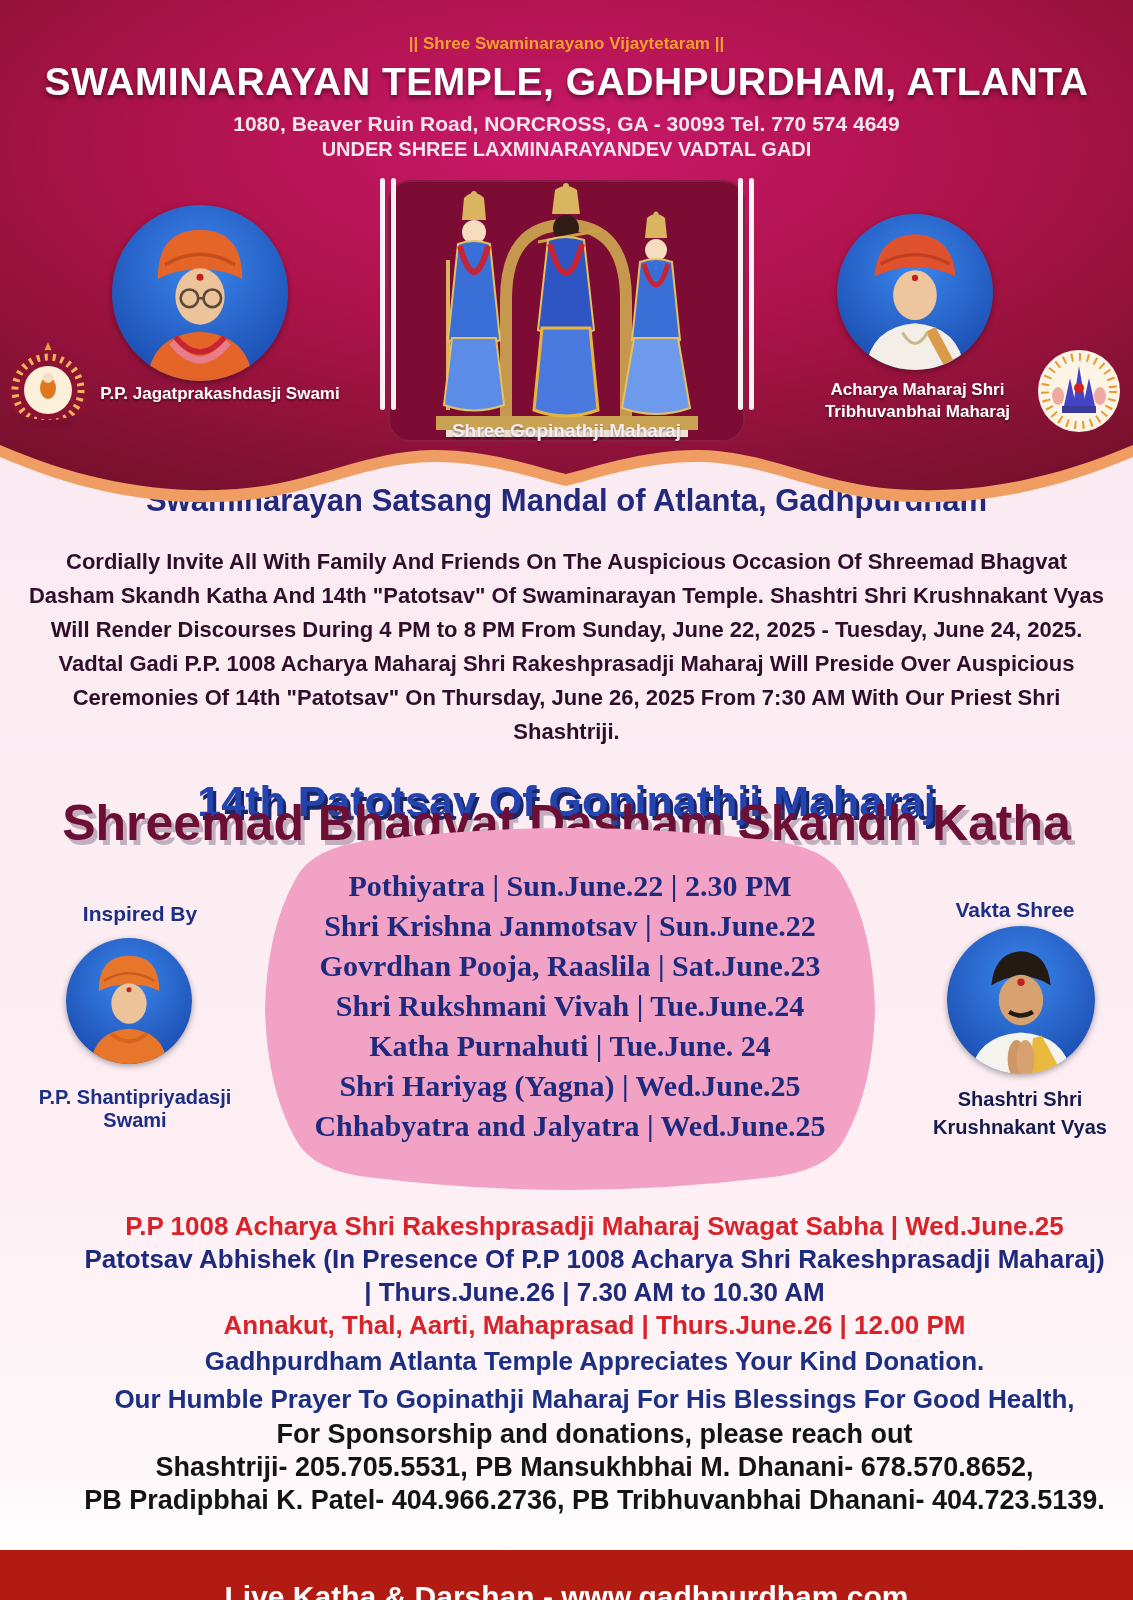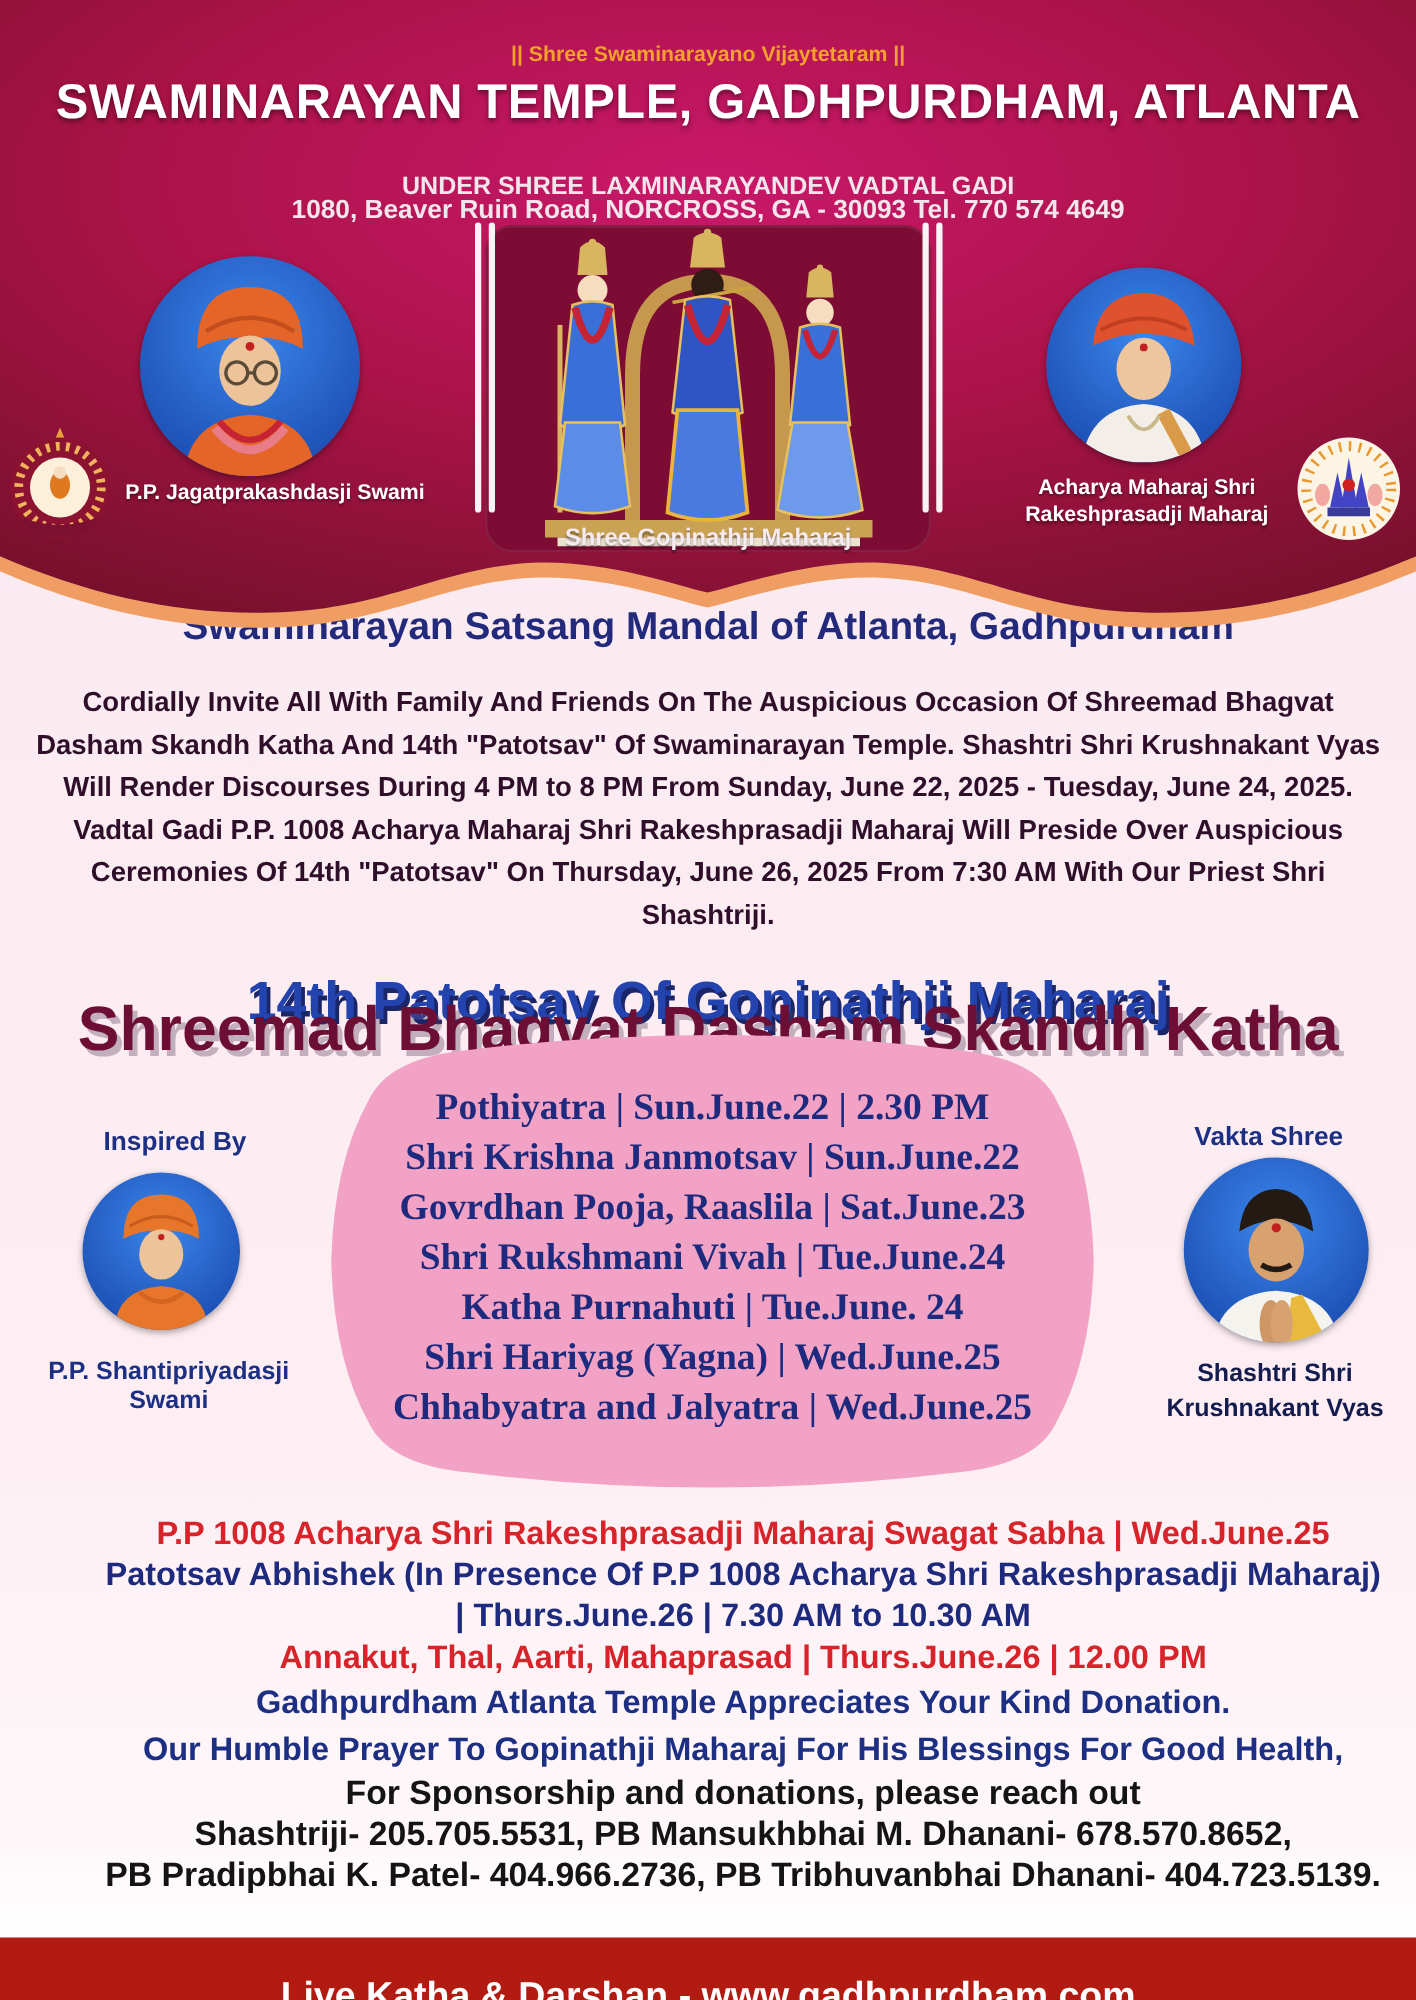--- a/index.html
+++ b/index.html
@@ -6,21 +6,21 @@
   .poster{
     position:relative;width:1133px;height:1600px;overflow:hidden;
     font-family:"Liberation Sans",sans-serif;
     background:linear-gradient(180deg,#f1ecef 0%,#f9ebf1 28%,#fdeef3 70%,#fef7f9 92%,#ffffff 97%);
   }
   .abs{position:absolute;}
   .ctr{text-align:center;}
   
   .tagline{left:0;top:34px;width:100%;font-size:17px;font-weight:bold;color:#f2a12c;}
   .main-title{left:0;top:60px;width:100%;font-size:39px;font-weight:800;color:#ffffff;letter-spacing:.5px;text-shadow:0 3px 4px rgba(40,0,20,.55);}
-  .address{left:0;top:112px;width:100%;font-size:21px;font-weight:bold;color:#f2e6ec;margin-top:44px;}
+  .address{left:0;top:112px;width:100%;font-size:21px;font-weight:bold;color:#f2e6ec;}
   .subtitle{left:0;top:138px;width:100%;font-size:20px;font-weight:bold;color:#f2e6ec;}
   
   .deity-panel{left:388px;top:180px;width:357px;height:262px;background:#7c0c33;border-radius:22px;box-shadow:0 0 0 2px rgba(255,255,255,.08) inset;}
   .deity-caption{left:388px;top:420px;width:357px;font-size:19px;font-weight:bold;color:#f7ebf1;text-shadow:0 2px 2px rgba(0,0,0,.4);z-index:5;}
   .bar{position:absolute;width:5px;height:232px;top:178px;background:#ffffff;border-radius:3px;opacity:.95;}
   
   .portrait{border-radius:50%;overflow:hidden;background:radial-gradient(circle at 50% 35%,#3b86ec,#1d50b4 78%);box-shadow:0 2px 6px rgba(0,0,0,.35);}
   .portrait svg{display:block;width:100%;height:100%;}
   .photo-cap{font-weight:bold;color:#ffffff;font-size:17px;text-shadow:0 2px 2px rgba(0,0,0,.4);}
   
@@ -125,21 +125,21 @@
       <path d="M24,40 Q26,14 50,13 Q74,14 76,40 Q50,28 24,40 Z" fill="#e0512e"></path>
       <path d="M28,32 Q50,20 72,32" stroke="#bf3f20" stroke-width="2" fill="none"></path>
       <ellipse cx="50" cy="52" rx="14" ry="16" fill="#eec69e"></ellipse>
       <circle cx="50" cy="41" r="2" fill="#c22020"></circle>
       <path d="M18,100 Q22,72 50,70 Q78,72 82,100 Z" fill="#f3efe8"></path>
       <path d="M60,74 L74,100" stroke="#d99a4a" stroke-width="7"></path>
       <path d="M42,76 Q50,90 58,76" stroke="#c9b98a" stroke-width="2" fill="none"></path>
     </svg>
   </div>
   <div class="abs ctr photo-cap" style="left:800px;top:380px;width:235px;z-index:3">Acharya Maharaj Shri</div>
-  <div class="abs ctr photo-cap" style="left:800px;top:402px;width:235px;z-index:3">Rakeshprasadji Maharaj</div>
+  <div class="abs ctr photo-cap" style="left:800px;top:402px;width:235px;z-index:3">Tribhuvanbhai Maharaj</div>
 
   <svg class="abs" style="left:6px;top:340px;z-index:3" width="84" height="92" viewBox="0 0 84 92">
     <polygon points="42,2 37,14 47,14" fill="#e8a23c"></polygon>
     <circle cx="42" cy="50" r="40" fill="#8c1232"></circle>
     <circle cx="42" cy="50" r="33" fill="none" stroke="#f2b35c" stroke-width="7" stroke-dasharray="3 5"></circle>
     <circle cx="42" cy="50" r="24" fill="#fdf0da"></circle>
     <ellipse cx="42" cy="48" rx="8" ry="11" fill="#e07820"></ellipse>
     <circle cx="42" cy="38" r="5" fill="#f6ddbf"></circle>
     <path d="M12,74 Q42,86 72,74 L68,84 Q42,94 16,84 Z" fill="#7c1030"></path>
   </svg>

